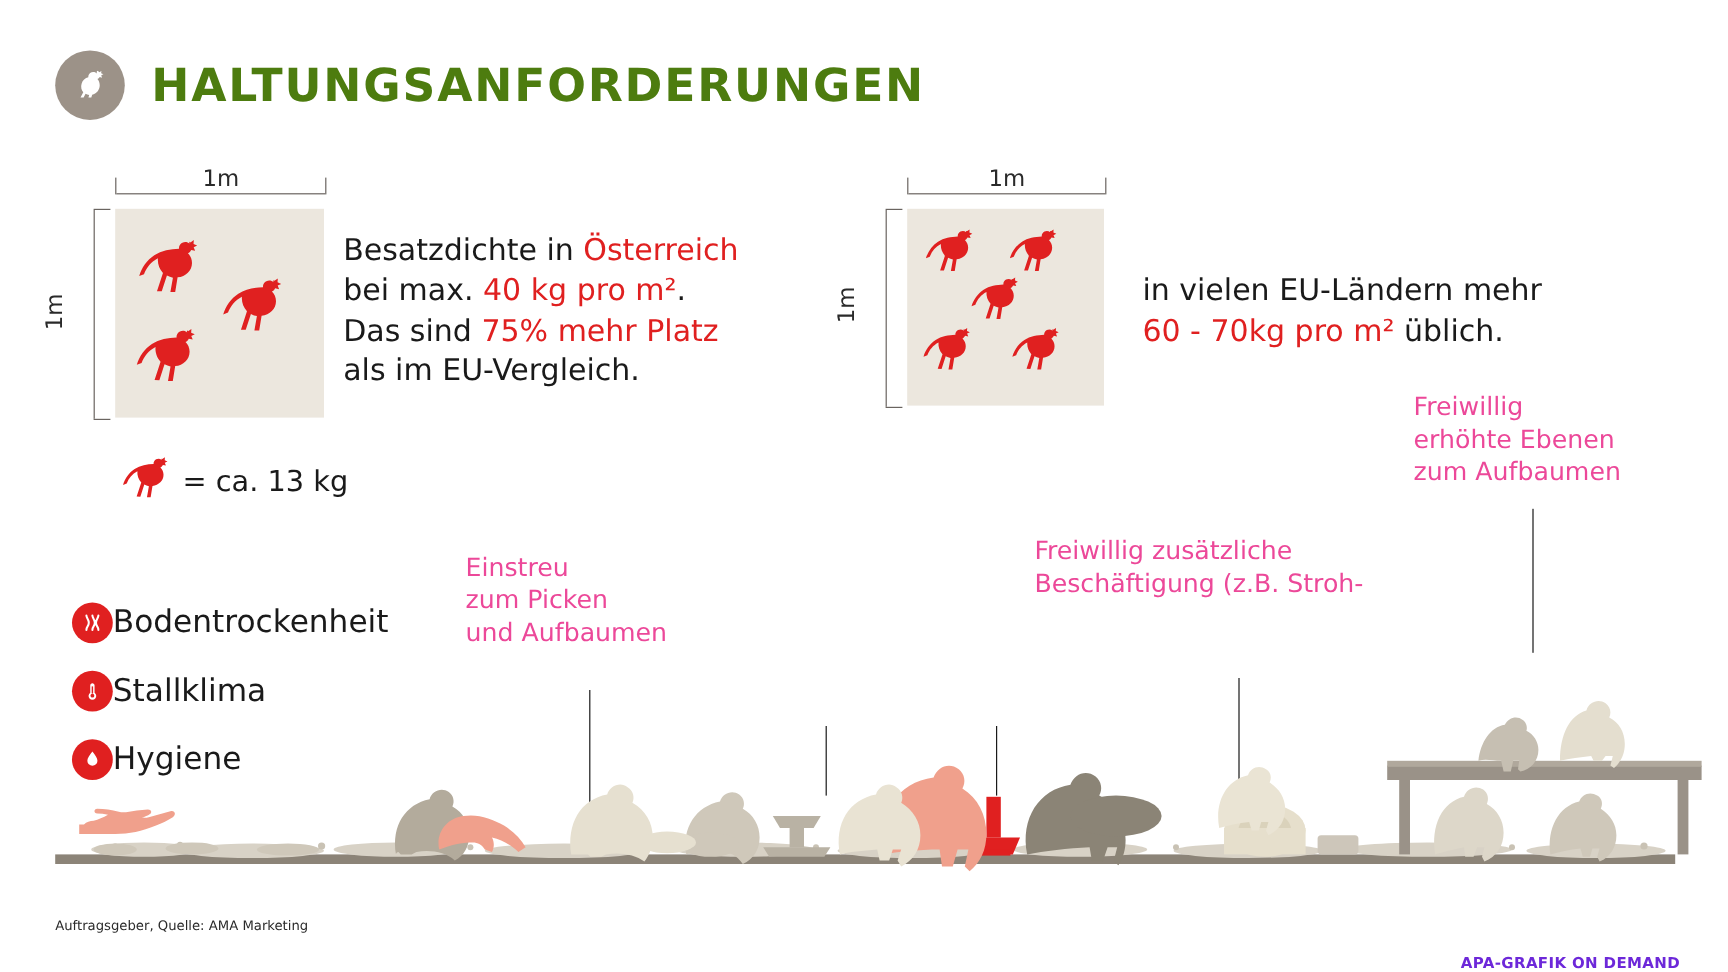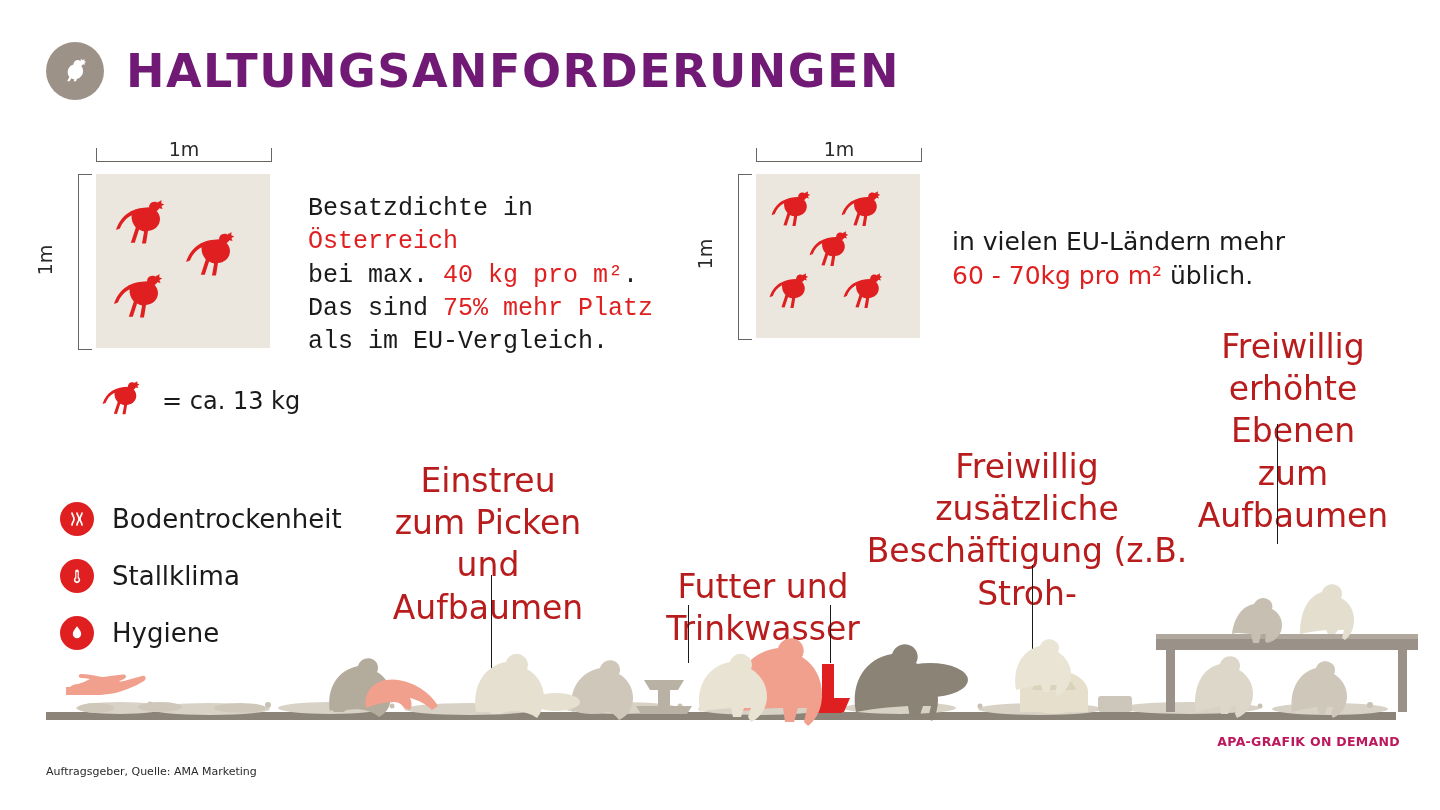--- a/index.html
+++ b/index.html
@@ -35,23 +35,23 @@
     height: 58px;
     border-radius: 50%;
     background: #9c9288;
     display: flex;
     align-items: center;
     justify-content: center;
   }
   .header-title {
     font-family: "DejaVu Sans", sans-serif;
     font-weight: bold;
-    font-size: 46px;
+    font-size: 38px;
     letter-spacing: 1.5px;
-    color: #701a75;
+    color: #4d7c0f;
     text-transform: uppercase;
   }
 
   
   .density-block { position: absolute; }
   #density-at { left: 96px; top: 130px; }
   #density-eu { left: 756px; top: 130px; }
 
   .dim-top {
     position: absolute;
@@ -109,48 +109,46 @@
 
   
   .para {
     position: absolute;
     font-family: "DejaVu Sans", sans-serif;
     font-size: 25px;
     line-height: 1.33;
     color: #1a1a1a;
   }
   .red { color: #e02020; }
-  #text-at { left: 308px; top: 192px; width: 360px; font-family: Liberation Mono, monospace; }
+  #text-at { left: 286px; top: 192px; width: 360px; }
   #text-eu { left: 952px; top: 192px; width: 400px; }
 
   
   #legend-weight {
     position: absolute;
     left: 96px;
     top: 378px;
     display: flex;
     align-items: center;
-    gap: 10px;
   }
   #legend-weight .lbl {
     font-family: "DejaVu Sans", sans-serif;
     font-size: 24px;
     color: #1a1a1a;
   }
 
   
   #icon-list {
     position: absolute;
     left: 60px;
     top: 490px;
   }
   .icon-row {
     display: flex;
     align-items: center;
-    gap: 18px;
     height: 57px;
   }
   .icon-circle {
     width: 34px;
     height: 34px;
     border-radius: 50%;
     background: #e02020;
     display: flex;
     align-items: center;
     justify-content: center;
@@ -164,24 +162,23 @@
   #hand-icon {
     position: absolute;
     left: 4px;
     top: 168px;
   }
 
   
   .callout {
     position: absolute;
     font-family: "DejaVu Sans", sans-serif;
-    font-size: 33px;
+    font-size: 21px;
     line-height: 1.28;
-    color: #b91c1c;
-    text-align: center;
+    color: #ec4899;
   }
   .leader {
     position: absolute;
     border-left: 1.5px solid #1a1a1a;
     width: 0;
   }
   #callout-einstreu { left: 388px; top: 460px; width: 200px; }
   #leader-einstreu { left: 491px; top: 575px; height: 115px; }
 
   #callout-futter { left: 608px; top: 566px; width: 310px; }
@@ -208,26 +205,26 @@
     position: absolute;
     left: 46px;
     top: 765px;
     font-family: "DejaVu Sans", sans-serif;
     font-size: 11px;
     color: #2a2a2a;
   }
   .footer-right {
     position: absolute;
     right: 40px;
-    top: 734px;
+    top: 795px;
     font-family: "DejaVu Sans", sans-serif;
     font-size: 12.5px;
     font-weight: bold;
     letter-spacing: 0.3px;
-    color: #be185d;
+    color: #6d28d9;
   }
 </style>
 </head>
 <body>
 
 <div class="stage">
 
   <div class="header">
     <div class="header-badge">
       <svg width="34" height="34" viewBox="0 0 34 34">
@@ -338,23 +335,20 @@
     </span>
   </div>
 
   <div class="callout" id="callout-einstreu">
     <div>Einstreu</div>
     <div>zum Picken</div>
     <div>und Aufbaumen</div>
   </div>
   <div class="leader" id="leader-einstreu"></div>
 
-  <div class="callout" id="callout-futter">
-    <div>Futter und Trinkwasser</div>
-  </div>
   <div class="leader" id="leader-futter-a"></div>
   <div class="leader" id="leader-futter-b"></div>
 
   <div class="callout" id="callout-beschaeftigung">
     <div>Freiwillig zusätzliche</div>
     <div>Beschäftigung (z.B. Stroh-</div>
   </div>
   <div class="leader" id="leader-beschaeftigung"></div>
 
   <div class="callout" id="callout-ebenen">

